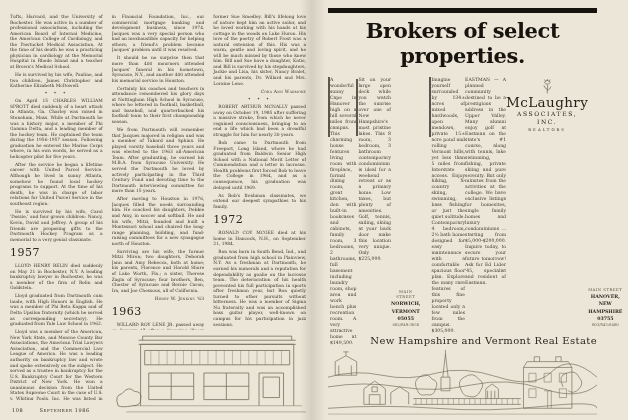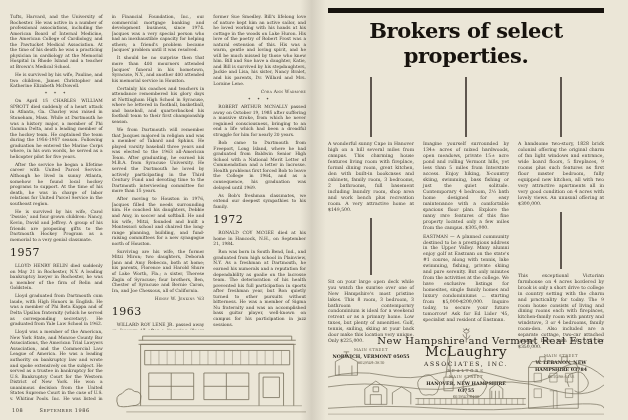--- a/index.html
+++ b/index.html
@@ -20,27 +20,27 @@
   .blk.year{font-size:11px;text-align:left;text-indent:0;margin:4px 0 3px;color:#2b2721;letter-spacing:0.5px;}
   .blk.sig{text-align:right;font-variant:small-caps;letter-spacing:0.3px;margin:1px 0 3px;}
   .blk.orn{text-align:center;font-size:3.6px;letter-spacing:2.5px;color:#4a443a;margin:2.5px 0;}
   .lp-sketch{position:absolute;left:112px;top:330px;width:194px;height:86px;background:#ebe6d7;z-index:2;}
   .lp-sketch svg{width:100%;height:100%;display:block;}
   .lp-footer{position:absolute;left:12px;bottom:7px;font-size:5px;color:#3b362e;z-index:3;
     font-variant:small-caps;letter-spacing:0.6px;}
   .lp-footer span{margin-right:14px;}
   
   .right-page{position:absolute;left:312px;top:0;width:316px;height:420px;box-sizing:border-box;
-    padding:8px 24px 0 16px;}
+    padding:8px 31px 0 16px;}
   .ad-rule{height:5px;background:#17130e;margin-bottom:5px;}
   .ad-headline{font-weight:bold;font-size:21px;text-align:center;color:#17130e;
     margin:2px 0 9px;letter-spacing:-0.4px;}
   .ad-cols{display:flex;gap:9px;}
-  .ad-col{flex:1;display:flex;flex-direction:column;height:253px;font-size:4.6px;line-height:1.3;
-    text-align:justify;color:#3b362e;align-items:center;}
+  .ad-col{flex:1;display:flex;height:253px;font-size:4.6px;line-height:1.3;
+    text-align:justify;color:#3b362e;}
   .ad-photo{height:58px;border:1px solid #5e564e;margin-bottom:4px;flex:none;position:relative;overflow:hidden;}
   .ad-photo.mid{margin-top:2px;height:55px;}
   .ad-para{margin-bottom:3px;}
   .ad-address{margin-top:auto;text-align:center;line-height:1.55;padding-bottom:2px;}
   .addr-street{font-size:3.8px;letter-spacing:0.5px;color:#5a5342;}
   .addr-city{font-size:4.7px;font-weight:bold;color:#2b2720;}
   .addr-phone{font-size:3.8px;color:#5a5342;}
   .logo-wrap{text-align:center;margin-top:2px;}
   .logo-flower svg{height:15px;display:inline-block;}
   .logo-name{font-size:13.5px;color:#241f18;letter-spacing:0.4px;line-height:1;}

